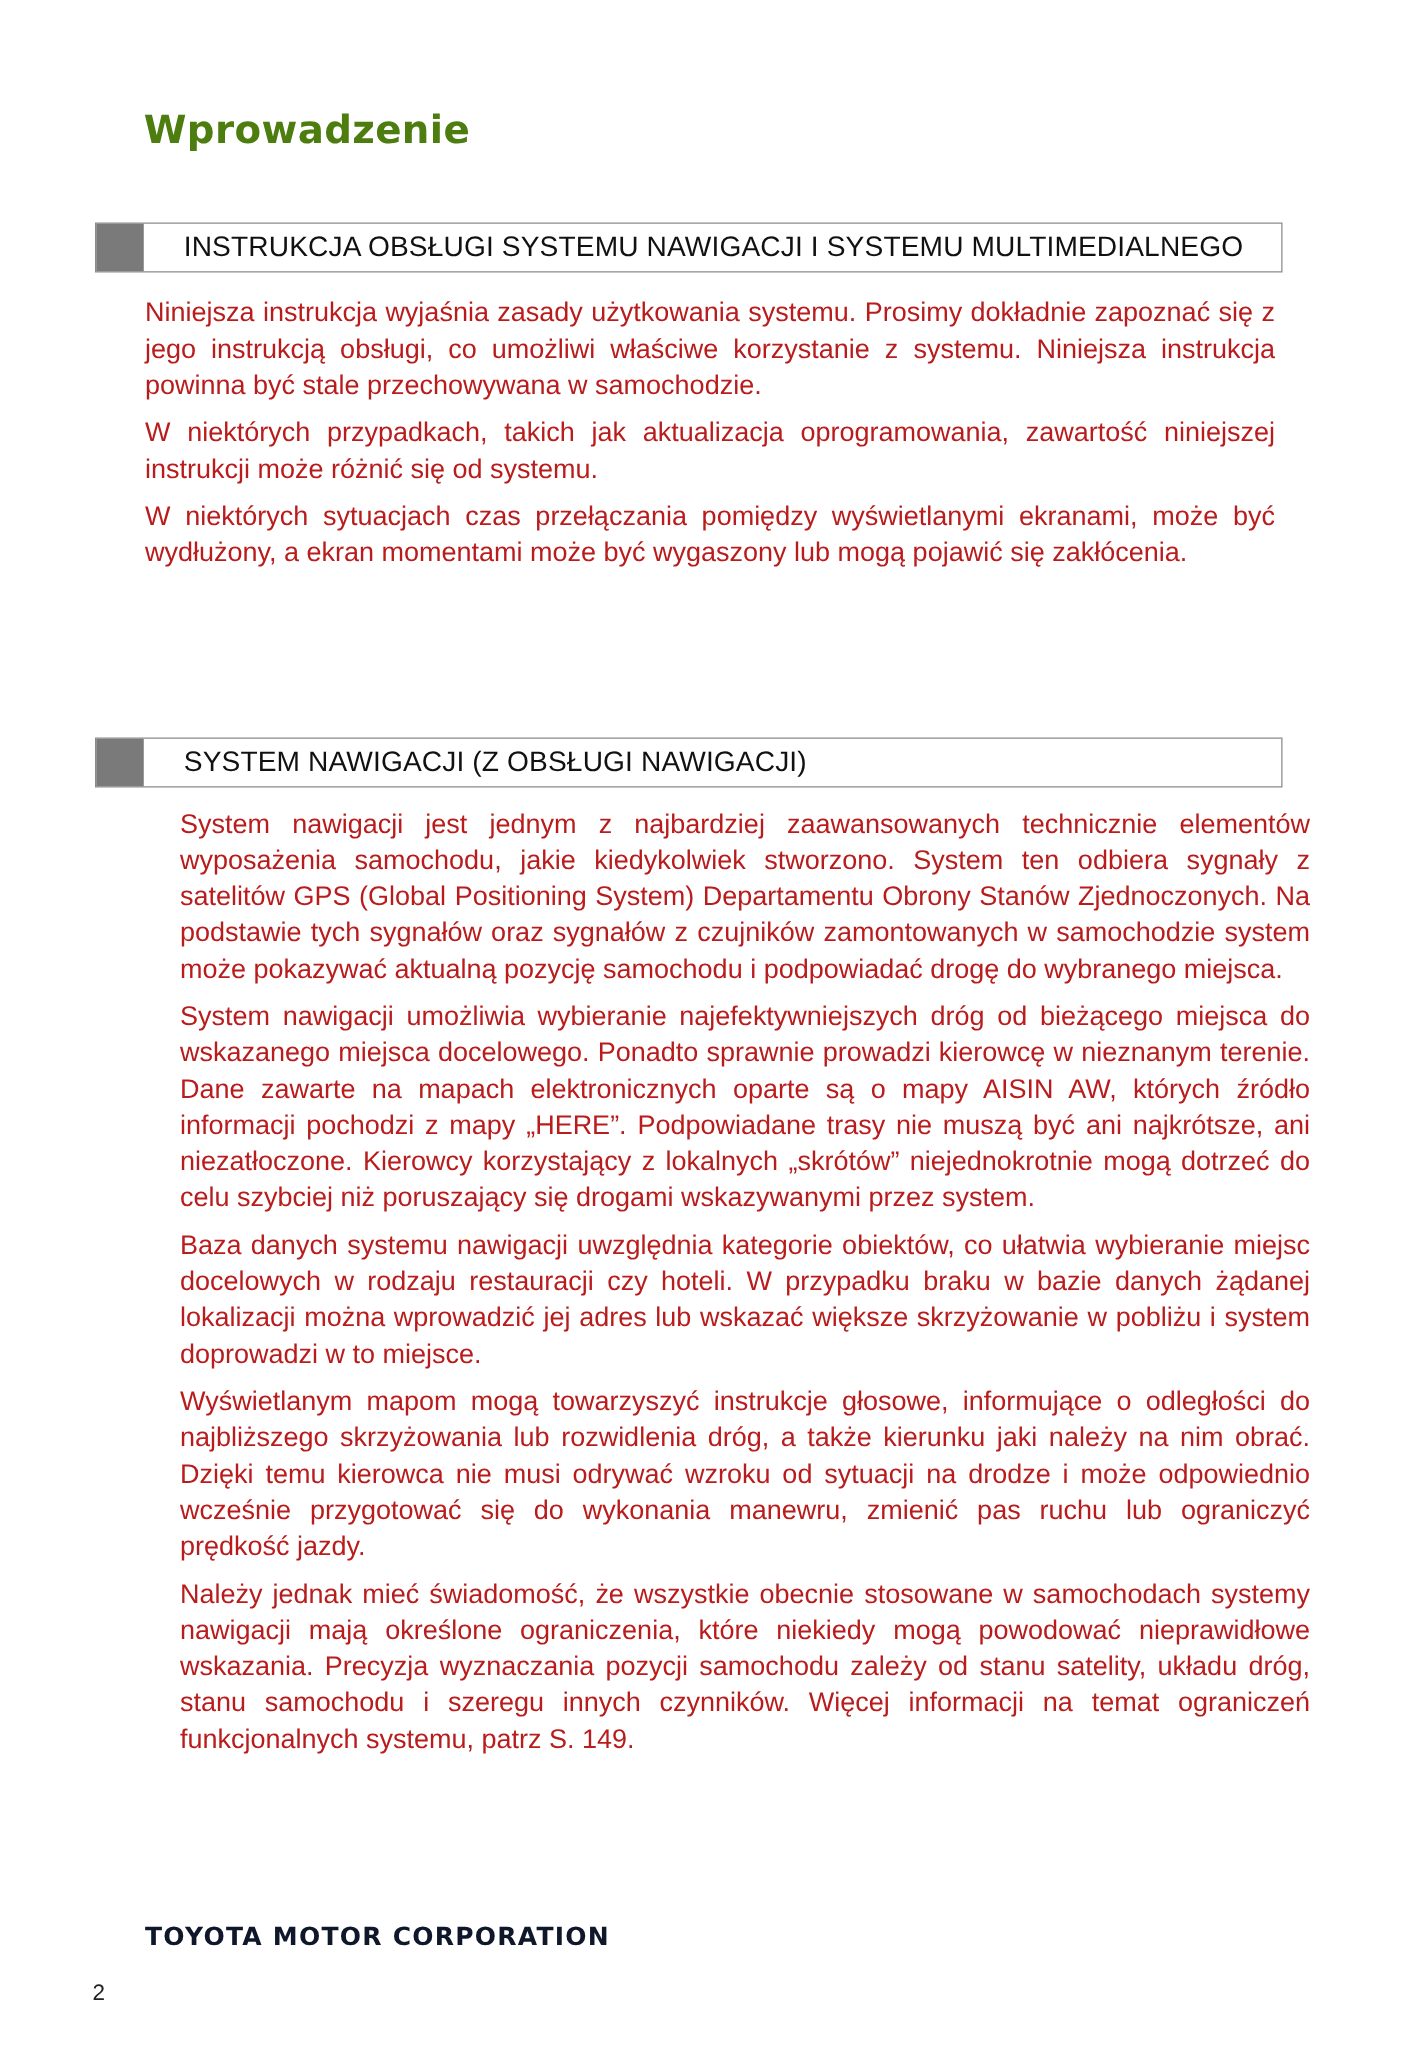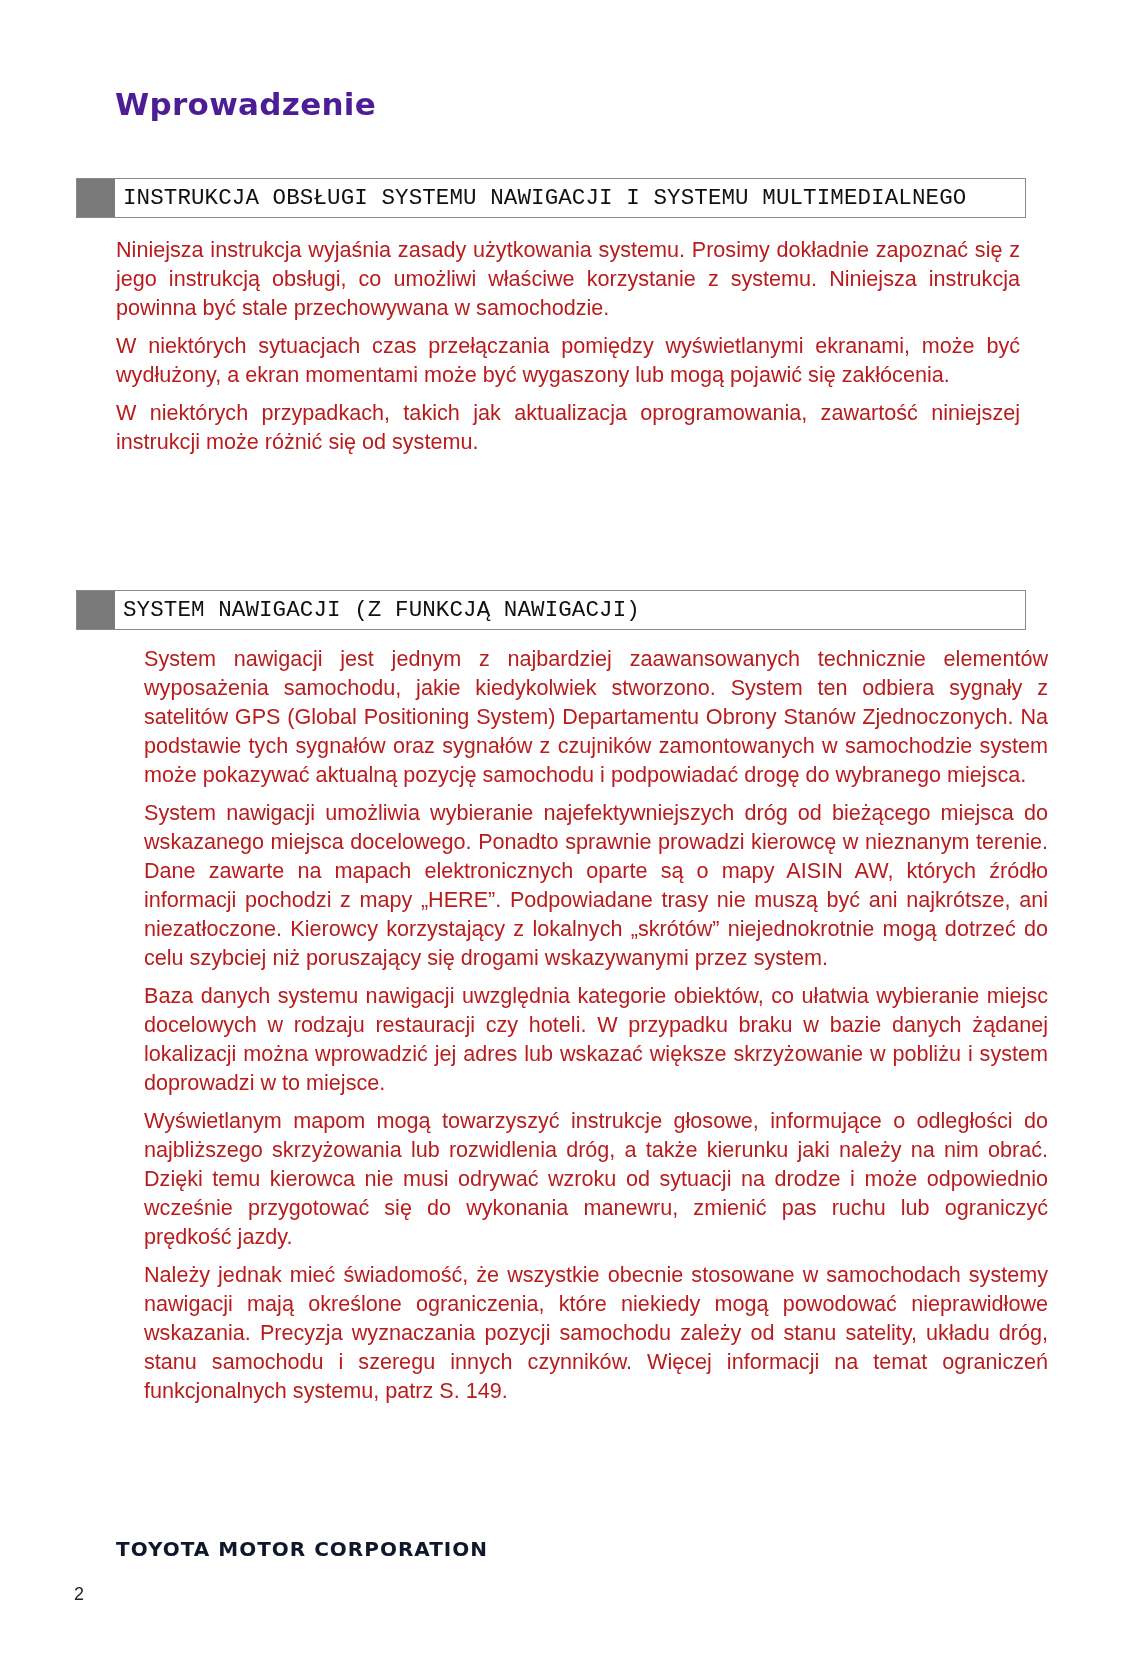--- a/index.html
+++ b/index.html
@@ -3,34 +3,34 @@
 <meta charset="utf-8">
 <style>
   html, body { margin: 0; padding: 0; background: #ffffff; }
   body {
     width: 1142px; height: 1654px; position: relative; overflow: hidden;
     font-family: "Liberation Sans", sans-serif; color: #1a1a1a;
   }
   .page-title {
     position: absolute; left: 115px; top: 86px;
     font-family: "DejaVu Sans", sans-serif; font-weight: bold;
-    font-size: 31px; letter-spacing: 0.3px; color: #4c1d95;
+    font-size: 31px; letter-spacing: 0.3px; color: #4d7c0f;
     margin: 0;
   }
   .section-heading {
     position: absolute; left: 76px; width: 950px; height: 40px;
     border: 1.5px solid #8a8a8a; box-sizing: border-box;
     display: flex; align-items: center; background: #fff;
   }
   .section-heading .marker {
     width: 38px; height: 100%; background: #7a7a7a; flex: none;
   }
   .section-heading .heading-text {
-    padding-left: 8px; font-size: 22.5px; color: #111;
-    font-family: Liberation Mono, monospace; letter-spacing: 0.1px;
+    padding-left: 32px; font-size: 22.5px; color: #111;
+    font-family: Liberation Sans, sans-serif; letter-spacing: 0.1px;
     white-space: nowrap;
   }
   .section-body {
     position: absolute; left: 116px; width: 904px;
   }
   .para {
     margin: 0 0 9px 0; font-size: 21.6px; line-height: 29px;
     text-align: justify; color: #b91c1c;
     font-family: "Liberation Sans", sans-serif;
     hyphens: manual;
@@ -49,27 +49,27 @@
 <body>
 
 <h1 class="page-title">Wprowadzenie</h1>
 
 <div class="section-heading" style="top:178px;">
   <div class="marker"></div>
   <div class="heading-text">INSTRUKCJA OBSŁUGI SYSTEMU NAWIGACJI I SYSTEMU MULTIMEDIALNEGO</div>
 </div>
 <div class="section-body" style="top:235px;">
   <p class="para">Niniejsza instrukcja wyjaśnia zasady użytkowania systemu. Prosimy dokładnie zapoznać się z jego instrukcją obsługi, co umożliwi właściwe korzystanie z systemu. Niniejsza instrukcja powinna być stale przechowywana w samochodzie.</p>
+  <p class="para">W niektórych przypadkach, takich jak aktualizacja oprogramowania, zawartość niniejszej instrukcji może różnić się od systemu.</p>
   <p class="para">W niektórych sytuacjach czas przełączania pomiędzy wyświetlanymi ekranami, może być wydłużony, a ekran momentami może być wygaszony lub mogą pojawić się zakłócenia.</p>
-  <p class="para">W niektórych przypadkach, takich jak aktualizacja oprogramowania, zawartość niniejszej instrukcji może różnić się od systemu.</p>
 </div>
 
 <div class="section-heading" style="top:590px;">
   <div class="marker"></div>
-  <div class="heading-text">SYSTEM NAWIGACJI (Z FUNKCJĄ NAWIGACJI)</div>
+  <div class="heading-text">SYSTEM NAWIGACJI (Z OBSŁUGI NAWIGACJI)</div>
 </div>
 <div class="section-body" style="top:644px;margin-left:28px;">
   <p class="para">System nawigacji jest jednym z najbardziej zaawansowanych technicznie elementów wyposażenia samochodu, jakie kiedykolwiek stworzono. System ten odbiera sygnały z satelitów GPS (Global Positioning System) Departamentu Obrony Stanów Zjednoczonych. Na podstawie tych sygnałów oraz sygnałów z czujników zamontowanych w samochodzie system może pokazywać aktualną pozycję samochodu i podpowiadać drogę do wybranego miejsca.</p>
   <p class="para">System nawigacji umożliwia wybieranie najefektywniejszych dróg od bieżącego miejsca do wskazanego miejsca docelowego. Ponadto sprawnie prowadzi kierowcę w nieznanym terenie. Dane zawarte na mapach elektronicznych oparte są o mapy AISIN AW, których źródło informacji pochodzi z mapy „HERE”. Podpowiadane trasy nie muszą być ani najkrótsze, ani niezatłoczone. Kierowcy korzystający z lokalnych „skrótów” niejednokrotnie mogą dotrzeć do celu szybciej niż poruszający się drogami wskazywanymi przez system.</p>
   <p class="para">Baza danych systemu nawigacji uwzględnia kategorie obiektów, co ułatwia wybieranie miejsc docelowych w rodzaju restauracji czy hoteli. W przypadku braku w bazie danych żądanej lokalizacji można wprowadzić jej adres lub wskazać większe skrzyżowanie w pobliżu i system doprowadzi w to miejsce.</p>
   <p class="para">Wyświetlanym mapom mogą towarzyszyć instrukcje głosowe, informujące o odległości do najbliższego skrzyżowania lub rozwidlenia dróg, a także kierunku jaki należy na nim obrać. Dzięki temu kierowca nie musi odrywać wzroku od sytuacji na drodze i może odpowiednio wcześnie przygotować się do wykonania manewru, zmienić pas ruchu lub ograniczyć prędkość jazdy.</p>
   <p class="para">Należy jednak mieć świadomość, że wszystkie obecnie stosowane w samochodach systemy nawigacji mają określone ograniczenia, które niekiedy mogą powodować nieprawidłowe wskazania. Precyzja wyznaczania pozycji samochodu zależy od stanu satelity, układu dróg, stanu samochodu i szeregu innych czynników. Więcej informacji na temat ograniczeń funkcjonalnych systemu, patrz S. 149.</p>
 </div>
 
 <div class="footer-corp">TOYOTA MOTOR CORPORATION</div>

